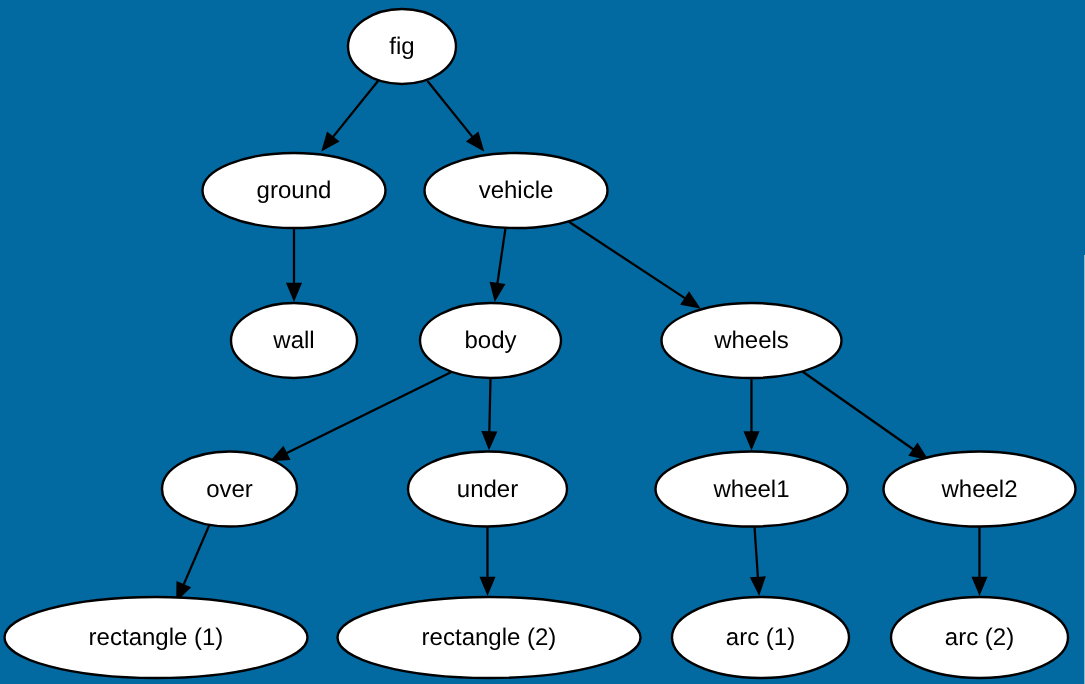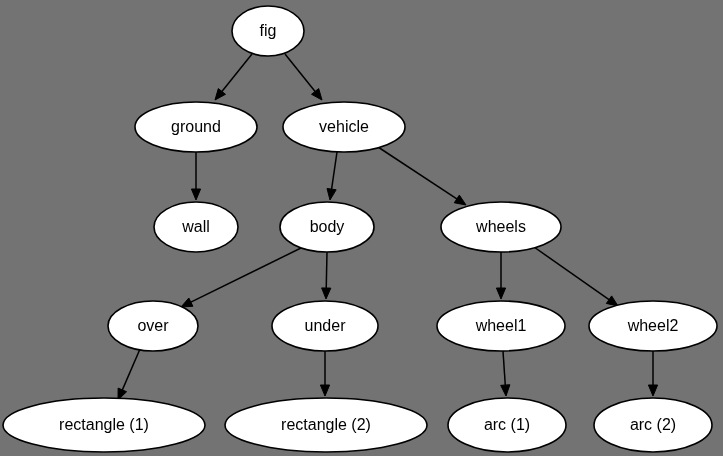--- a/index.html
+++ b/index.html
@@ -7,21 +7,21 @@
     padding: 0;
     background: #ffffff;
   }
   body {
     font-family: "Liberation Sans", sans-serif;
   }
   #graph-canvas {
     position: relative;
     width: 723px;
     height: 456px;
-    background: #737373;
+    background: #0369a1;
     overflow: hidden;
   }
   #graph-svg {
     display: block;
     width: 723px;
     height: 456px;
   }
   .node-ellipse {
     fill: #ffffff;
     stroke: #000000;

